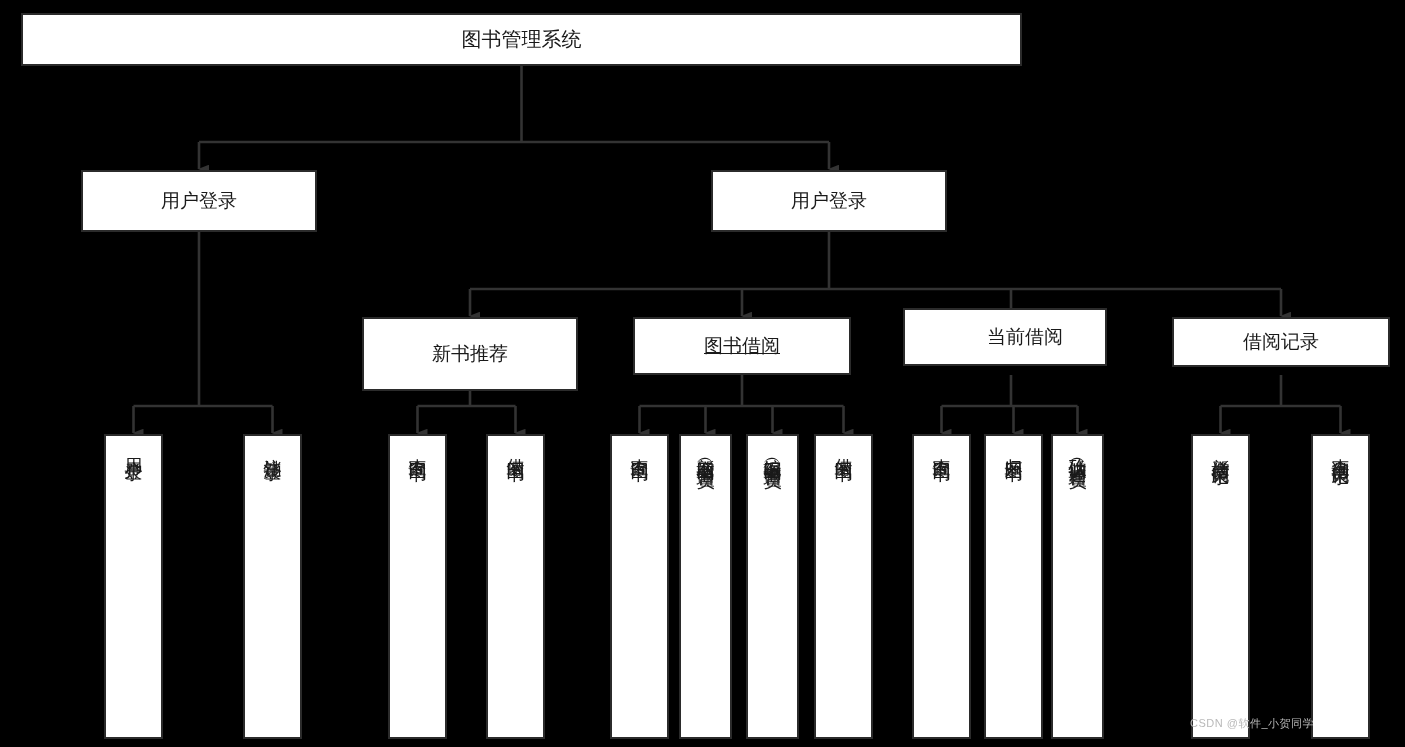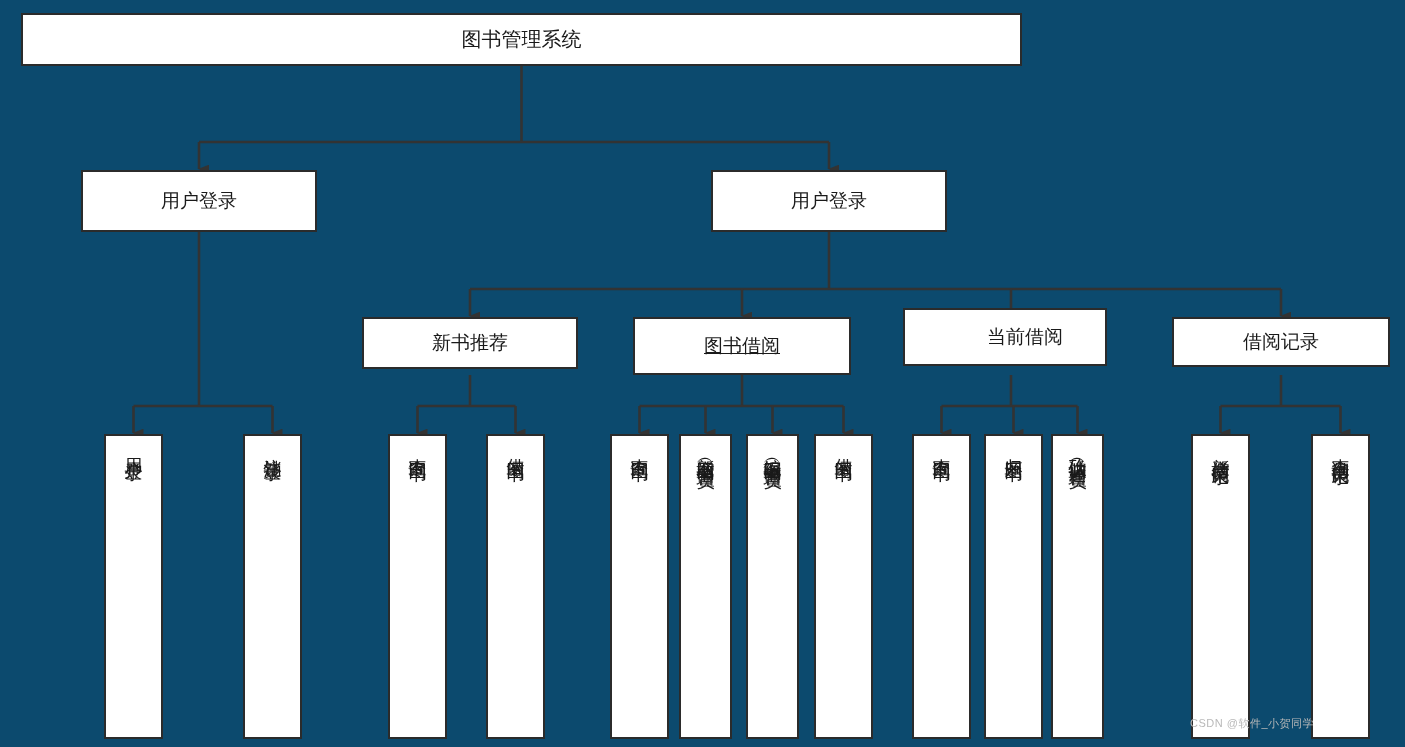--- a/index.html
+++ b/index.html
@@ -7,21 +7,21 @@
     padding: 0;
     background: #ffffff;
   }
   body {
     font-family: "Liberation Sans", "DejaVu Sans", sans-serif;
   }
   #canvas {
     position: relative;
     width: 1405px;
     height: 747px;
-    background: #0c4a6e;
+    background: #000000;
     overflow: hidden;
   }
   svg.wires {
     position: absolute;
     left: 0;
     top: 0;
     width: 1405px;
     height: 747px;
     pointer-events: none;
   }
@@ -116,21 +116,21 @@
     <span class="label">图书管理系统</span>
   </div>
 
   <div class="node horiz" style="left: 81px; top: 170px; width: 236px; height: 62px; border-color: rgb(43, 43, 43); color: rgb(26, 26, 26);">
     <span class="label">用户登录</span>
   </div>
   <div class="node horiz" style="left: 711px; top: 170px; width: 236px; height: 62px; border-color: rgb(43, 43, 43); color: rgb(26, 26, 26);">
     <span class="label">用户登录</span>
   </div>
 
-  <div class="node horiz" style="left: 362px; top: 317px; width: 216px; height: 52px; border-color: rgb(43, 43, 43); color: rgb(26, 26, 26);">
+  <div class="node horiz" style="left: 362px; top: 317px; width: 216px; height: 74px; border-color: rgb(43, 43, 43); color: rgb(26, 26, 26);">
     <span class="label">新书推荐</span>
   </div>
   <div class="node horiz" style="left: 633px; top: 317px; width: 218px; height: 58px; border-color: rgb(43, 43, 43); color: rgb(26, 26, 26); text-decoration: underline;">
     <span class="label">图书借阅</span>
   </div>
   <div class="node horiz" style="left: 903px; top: 308px; width: 204px; height: 58px; border-color: rgb(43, 43, 43); color: rgb(26, 26, 26); padding-left: 40px;">
     <span class="label">当前借阅</span>
   </div>
   <div class="node horiz" style="left: 1172px; top: 317px; width: 218px; height: 50px; border-color: rgb(43, 43, 43); color: rgb(26, 26, 26);">
     <span class="label">借阅记录</span>

